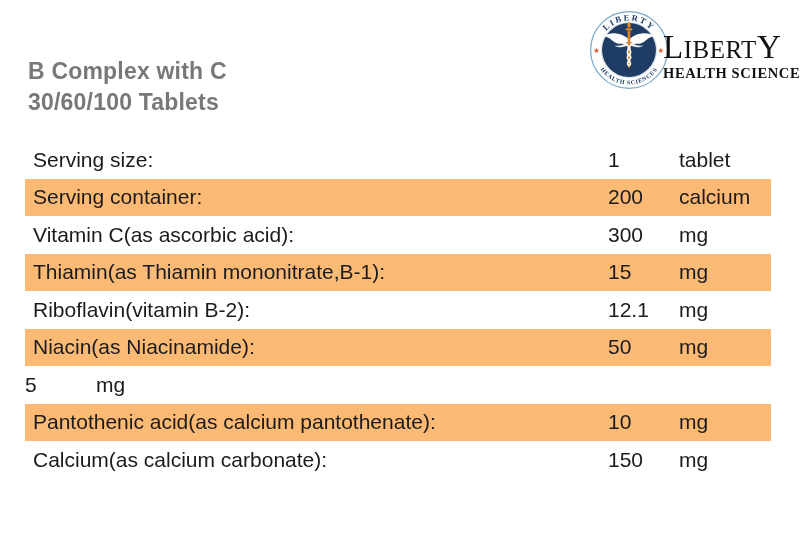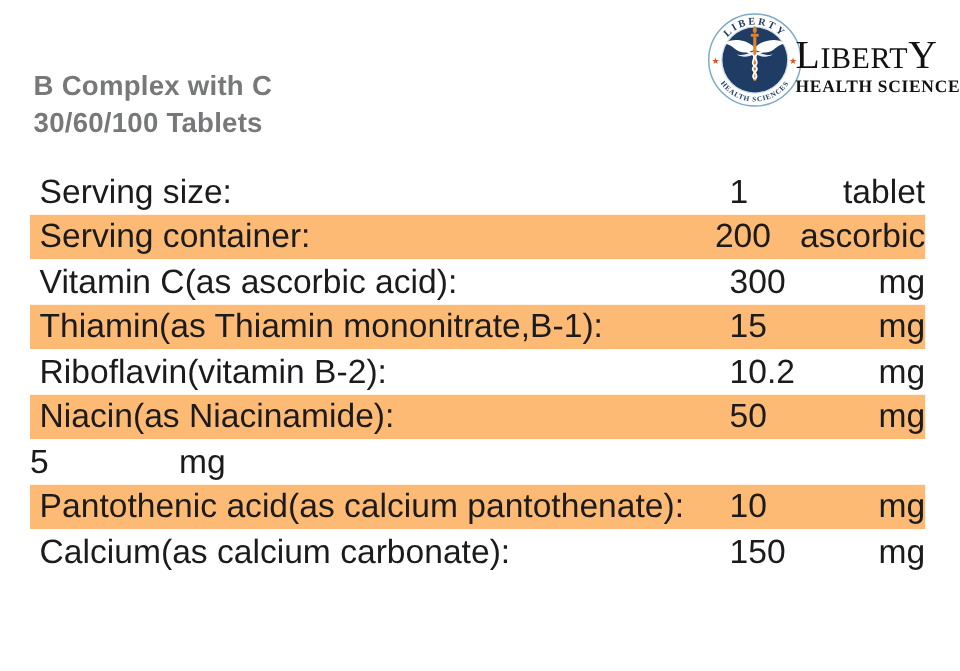--- a/index.html
+++ b/index.html
@@ -51,28 +51,28 @@
   
   .facts-table {
     position: absolute;
     left: 25px; top: 141px;
     width: 746px;
   }
   .facts-row {
     display: flex;
     align-items: center;
     height: 37.5px;
-    font-size: 28px;
+    font-size: 21px;
     color: #1b1b1d;
     background: #ffffff;
   }
   .facts-row.stripe { background: #fdba74; }
   .cell-label { flex: 1 1 auto; padding-left: 8px; white-space: nowrap; overflow: hidden; }
   .cell-value { flex: 0 0 71px; }
-  .cell-unit  { flex: 0 0 92px; text-align: right; }
+  .cell-unit  { flex: 0 0 92px; }
 </style>
 </head>
 <body>
 
 <div class="page-title">
   <span>B Complex with C</span><br>
   <span>30/60/100 Tablets</span>
 </div>
 
 <div class="logo">
@@ -123,38 +123,38 @@
 
     <div class="facts-row">
       <span class="cell-label">Serving size:</span>
       <span class="cell-value">1</span>
       <span class="cell-unit">tablet</span>
     </div>
 
     <div class="facts-row stripe">
       <span class="cell-label">Serving container:</span>
       <span class="cell-value">200</span>
-      <span class="cell-unit">ascorbic</span>
+      <span class="cell-unit">calcium</span>
     </div>
 
     <div class="facts-row">
       <span class="cell-label">Vitamin C(as ascorbic acid):</span>
       <span class="cell-value">300</span>
       <span class="cell-unit">mg</span>
     </div>
 
     <div class="facts-row stripe">
       <span class="cell-label">Thiamin(as Thiamin mononitrate,B-1):</span>
       <span class="cell-value">15</span>
       <span class="cell-unit">mg</span>
     </div>
 
     <div class="facts-row">
       <span class="cell-label">Riboflavin(vitamin B-2):</span>
-      <span class="cell-value">10.2</span>
+      <span class="cell-value">12.1</span>
       <span class="cell-unit">mg</span>
     </div>
 
     <div class="facts-row stripe">
       <span class="cell-label">Niacin(as Niacinamide):</span>
       <span class="cell-value">50</span>
       <span class="cell-unit">mg</span>
     </div>
 
     <div class="facts-row">

